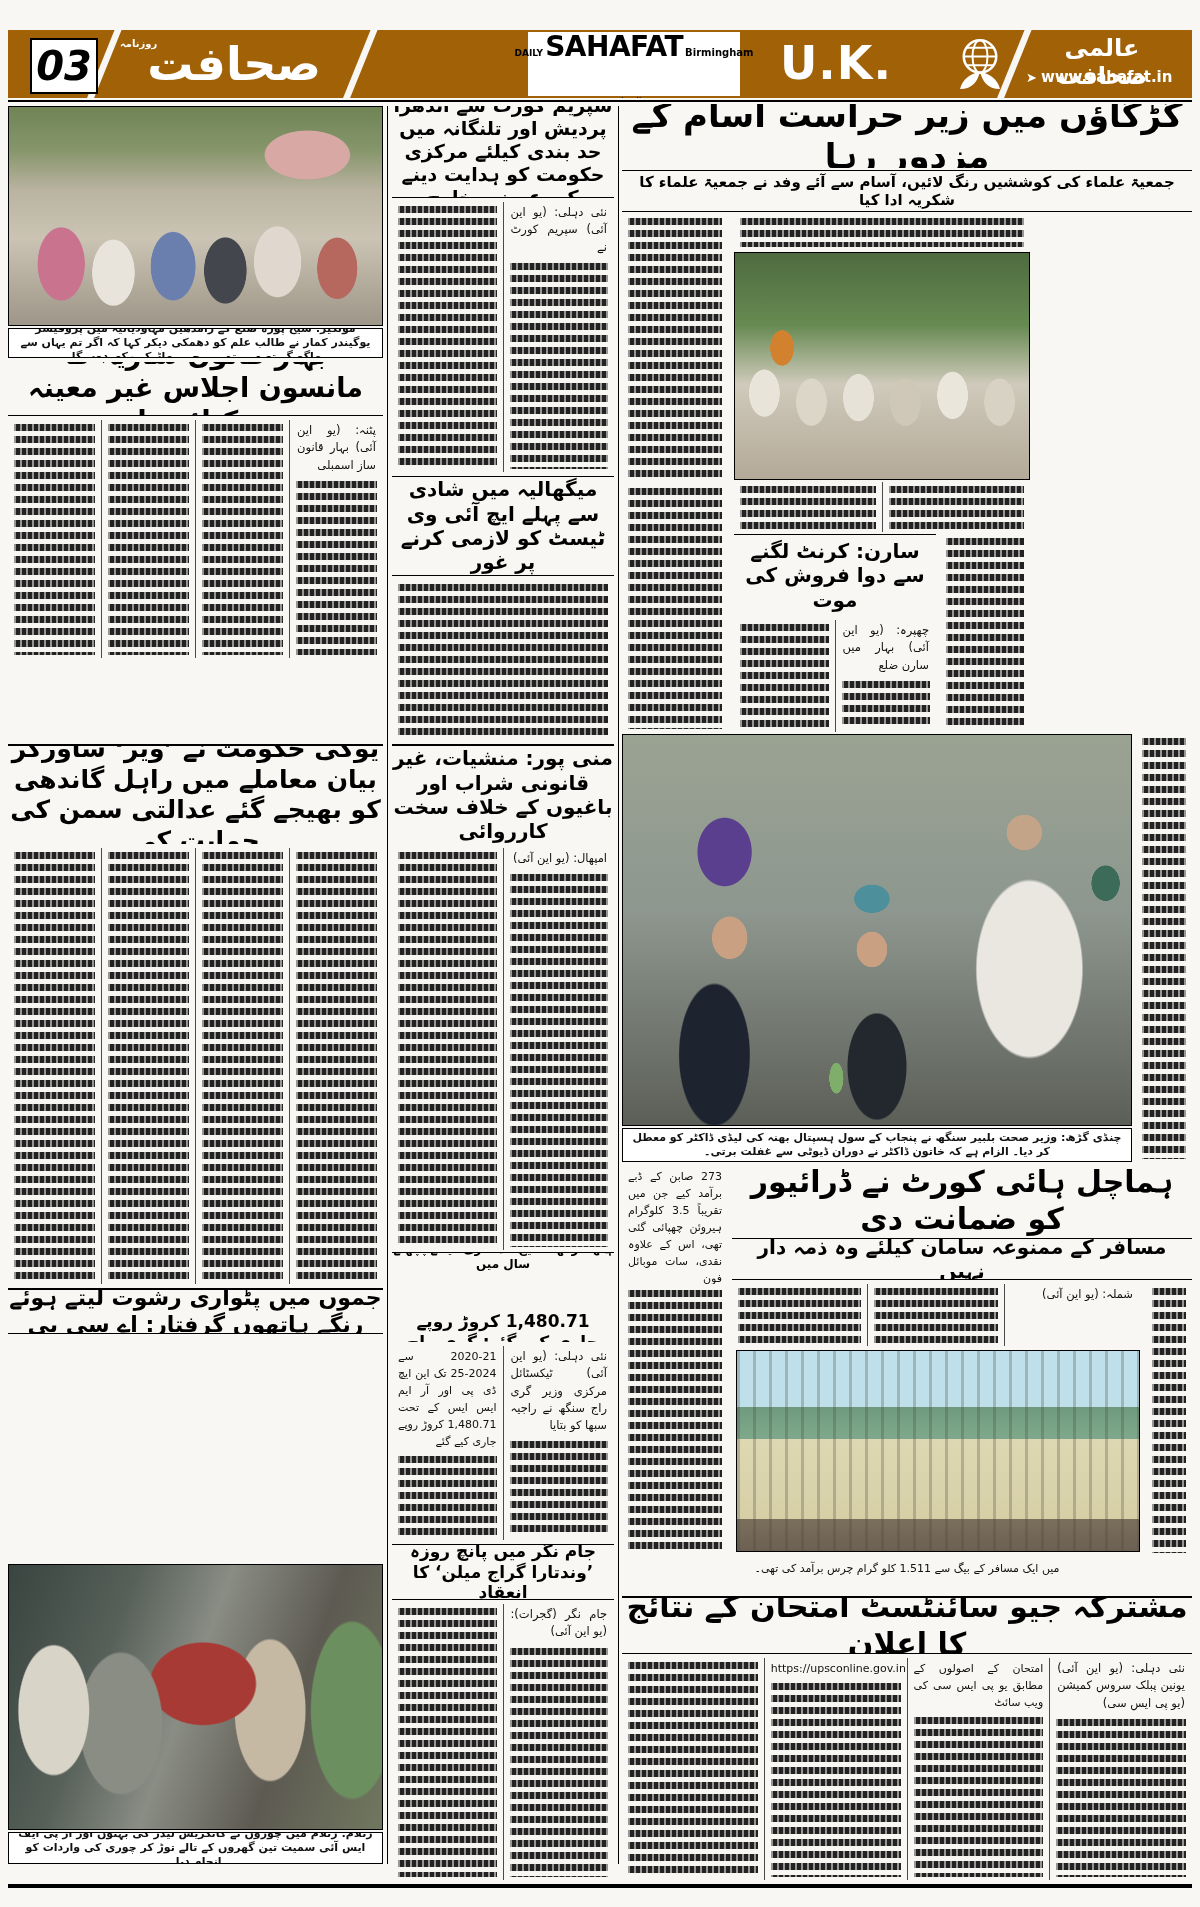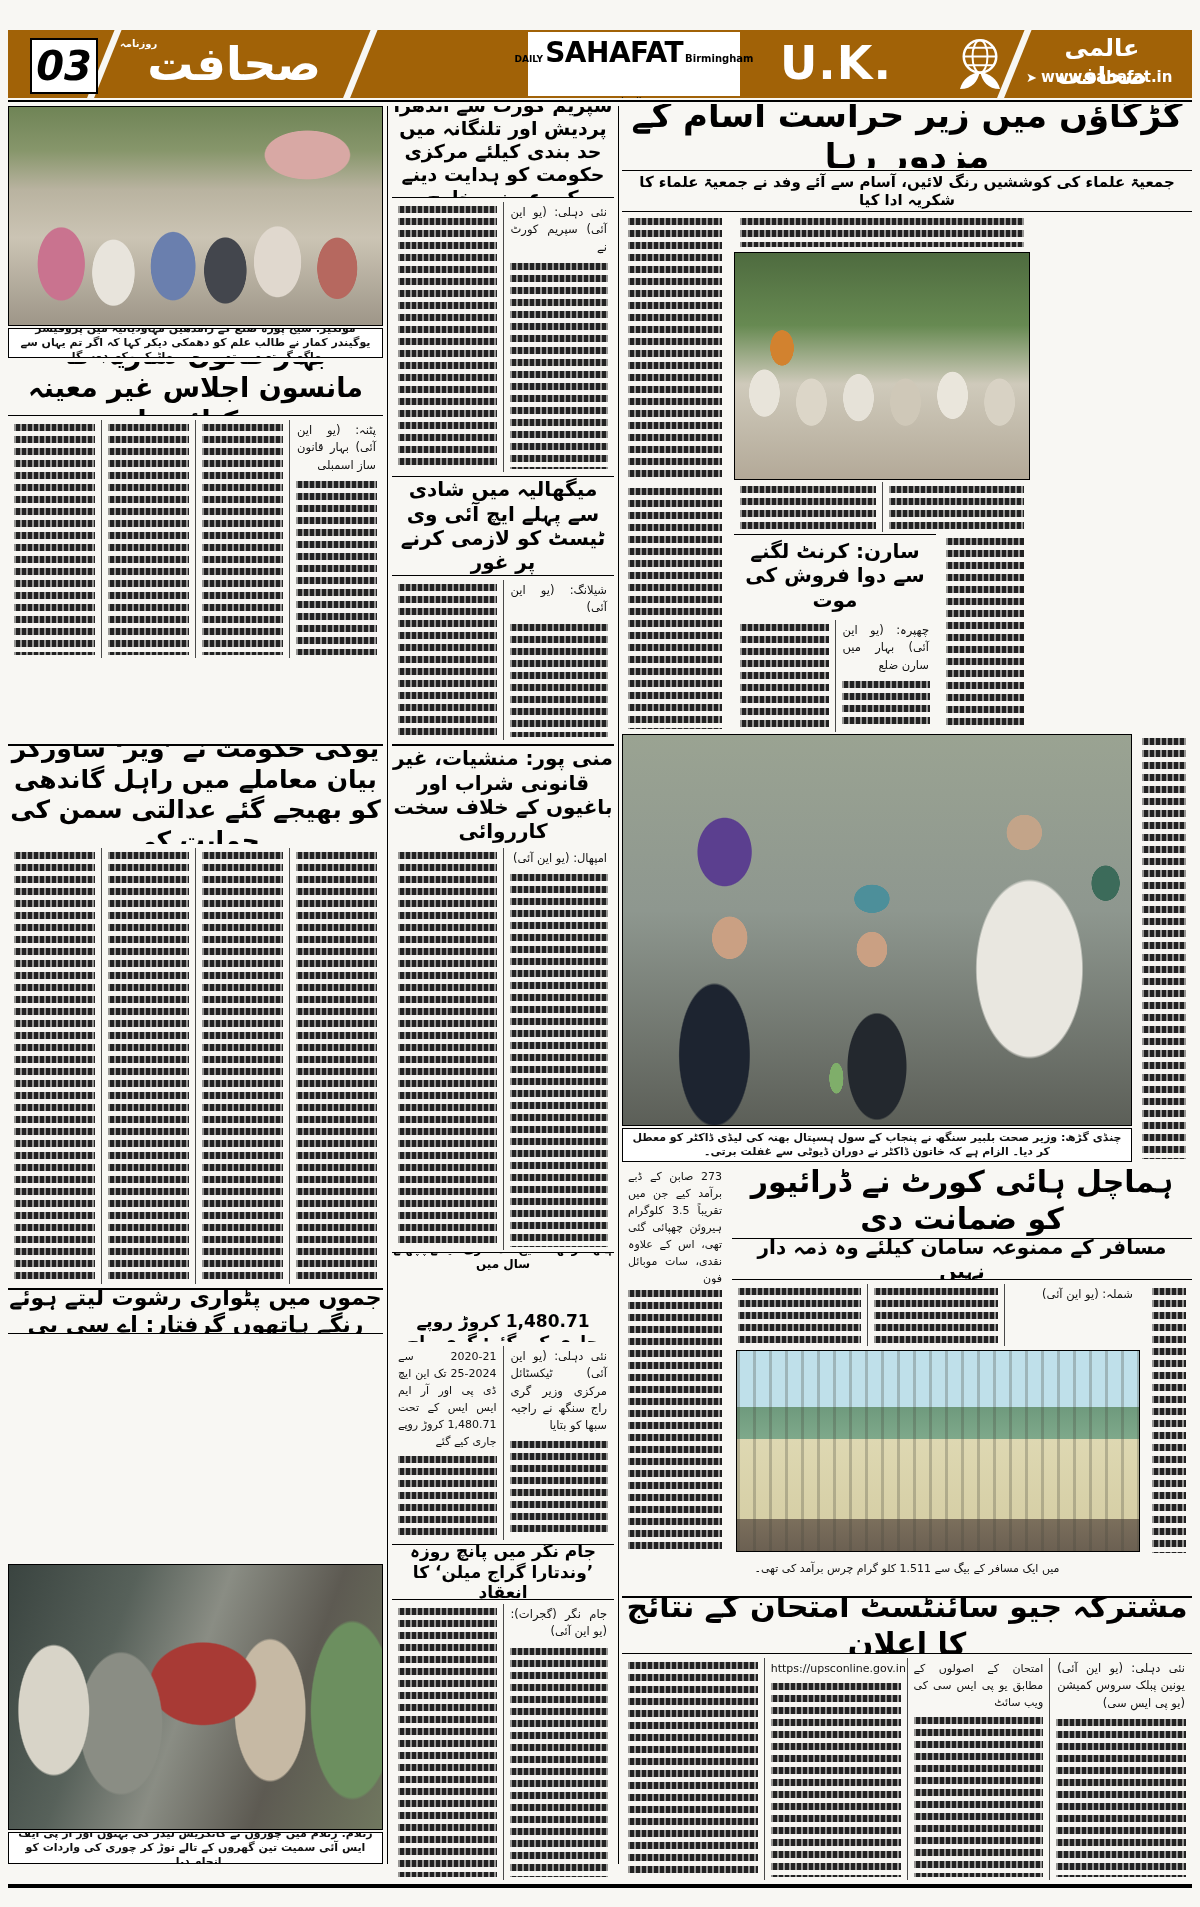--- a/index.html
+++ b/index.html
@@ -8,21 +8,21 @@
   .abs{position:absolute;box-sizing:border-box;}
   
   .hdr{background:#a16207;color:#fff;overflow:hidden;}
   .slash{position:absolute;top:-6px;width:7px;height:84px;background:#f8f7f3;transform:skewX(-22deg);}
   .pgbox{position:absolute;background:#fff;color:#000;display:flex;align-items:center;justify-content:center;
          font-weight:bold;font-size:40px;font-style:italic;border:2px solid #000;}
   .masthead{position:absolute;display:flex;align-items:center;justify-content:center;
             font-weight:bold;direction:rtl;}
   .mast-tag{position:absolute;font-size:10px;font-weight:bold;direction:rtl;}
   .cpanel{position:absolute;background:#fff;color:#000;display:flex;flex-direction:column;
-          align-items:center;justify-content:center;gap:1px;}
+          align-items:center;justify-content:center;gap:7px;}
   .cp-row1{display:flex;align-items:baseline;gap:2px;line-height:1;}
   .cp-daily{font-size:9px;font-weight:bold;}
   .cp-name{font-size:28px;font-weight:bold;letter-spacing:-.5px;margin-top:37px;}
   .cp-city{font-size:10px;font-weight:bold;}
   .cp-hijri{font-size:10px;direction:rtl;line-height:1.1;margin-top:28px;}
   .cp-date{border:1px solid #000;font-size:13px;font-weight:bold;padding:0 10px;line-height:1.3;}
   .uk{position:absolute;font-weight:bold;font-size:46px;letter-spacing:1px;}
   .brand-ur{position:absolute;direction:rtl;font-weight:bold;font-size:24px;text-align:center;}
   .site{position:absolute;font-weight:bold;font-size:15px;display:flex;align-items:center;gap:4px;}
   
@@ -159,24 +159,20 @@
       <div class="lead">نئی دہلی: (یو این آئی) سپریم کورٹ نے</div>
       <div class="greek"></div>
     </div>
   </div>
 
   <div class="abs hl" style="left:392px;top:476px;width:222px;height:100px;font-size:20px;border-top:1px solid #000;border-bottom:1px solid #000;">میگھالیہ میں شادی سے پہلے ایچ آئی وی ٹیسٹ کو لازمی کرنے پر غور</div>
   <div class="abs cols" style="left:392px;top:580px;width:222px;height:160px;">
     <div class="col">
         <div class="greek"></div>
       </div>
-    <div class="col">
-      <div class="lead">شیلانگ: (یو این آئی)</div>
-      <div class="greek"></div>
-    </div>
   </div>
 
   <div class="abs hl" style="left:392px;top:744px;width:222px;height:100px;font-size:20px;border-top:2px solid #000;">منی پور: منشیات، غیر قانونی شراب اور باغیوں کے خلاف سخت کارروائی</div>
   <div class="abs cols" style="left:392px;top:848px;width:222px;height:402px;">
     <div class="col">
         <div class="greek"></div>
       </div>
     <div class="col">
       <div class="lead">امپھال: (یو این آئی)</div>
       <div class="greek"></div>

